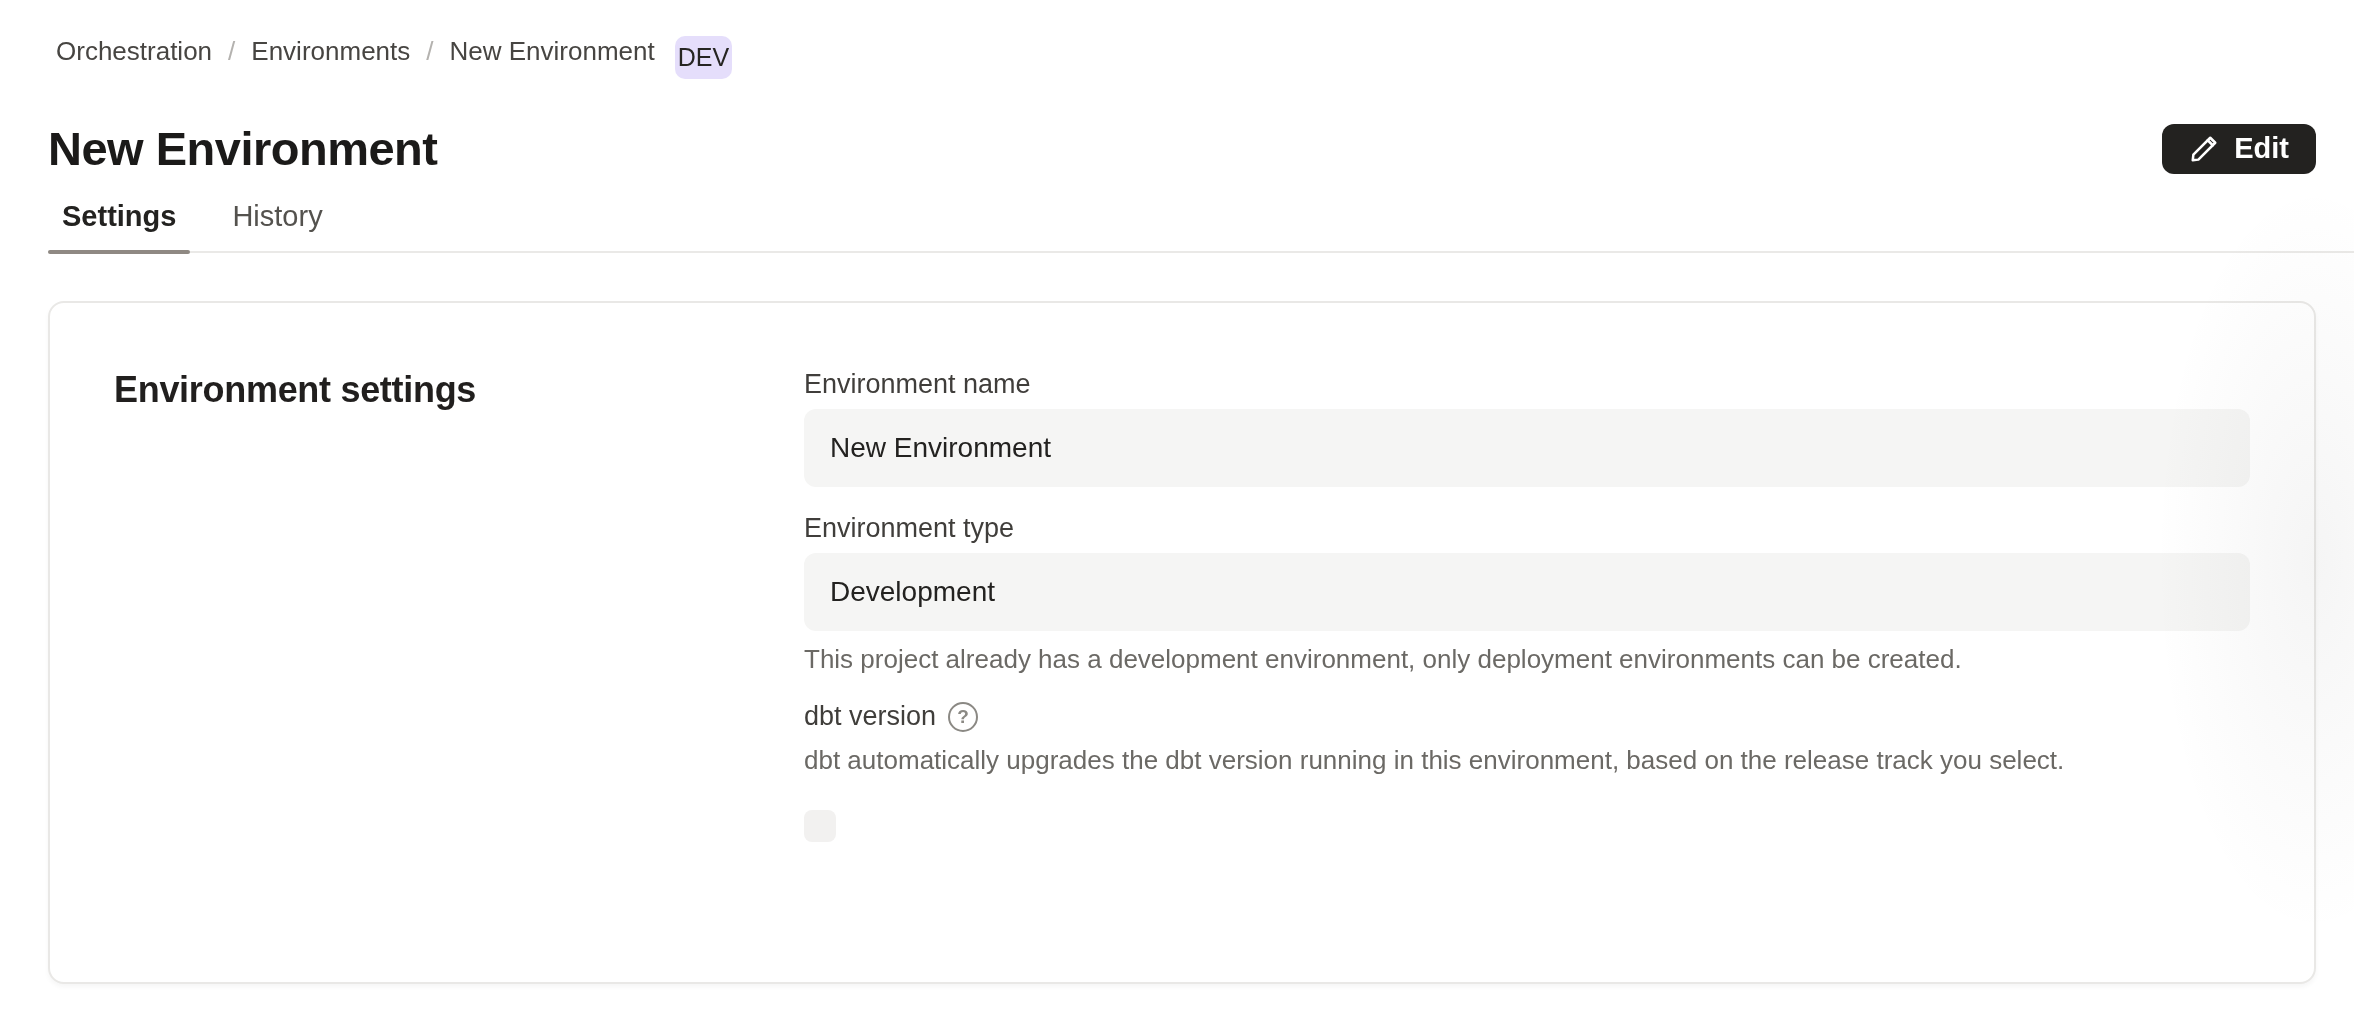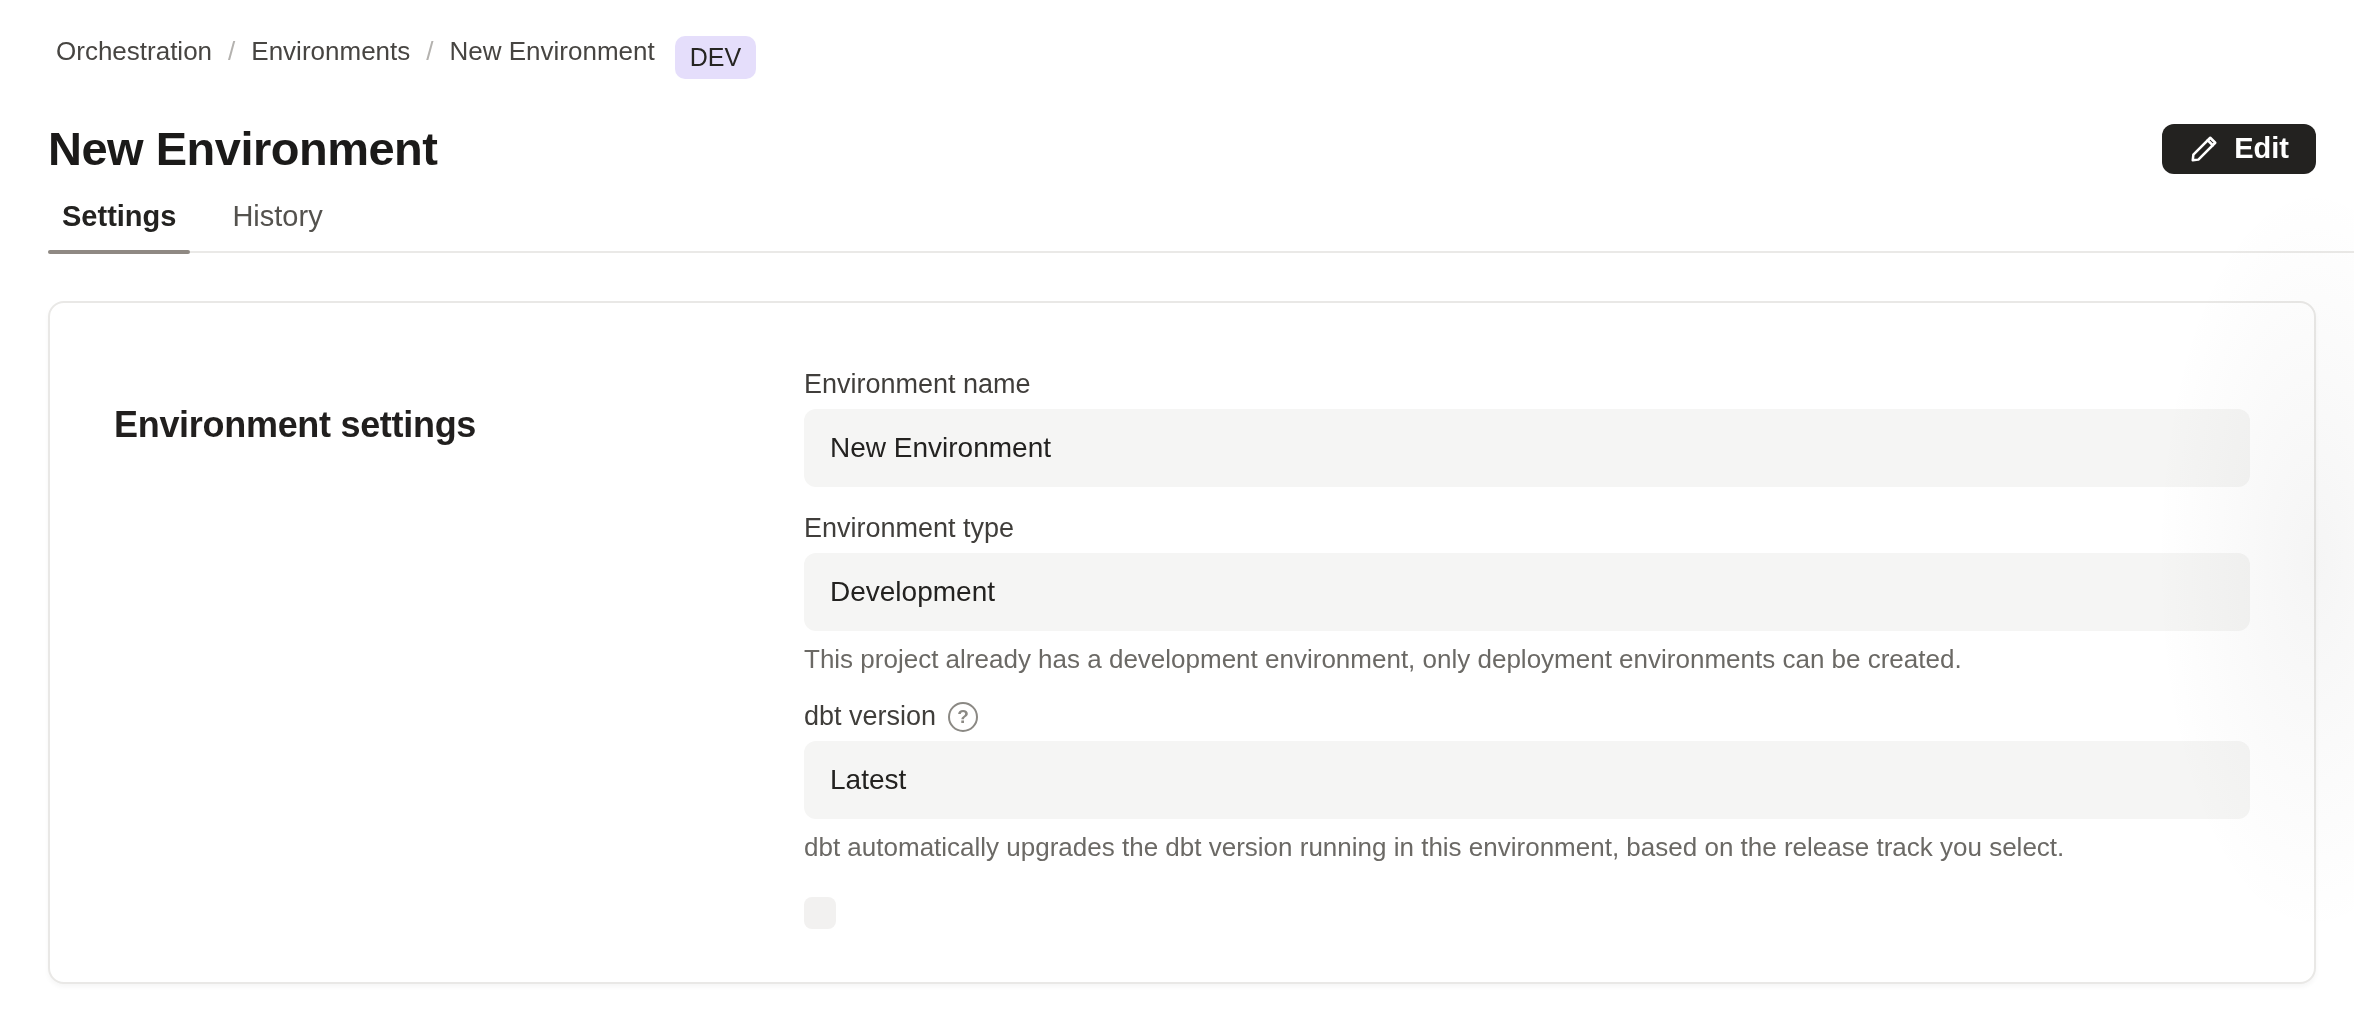--- a/index.html
+++ b/index.html
@@ -32,21 +32,21 @@
     font-size: 26px;
     font-weight: 500;
     color: #474542;
   }
   .breadcrumb .sep { color: #b4b2af; font-weight: 400; }
   .badge-dev {
     background: #e5defb;
     color: #262522;
     font-size: 25px;
     font-weight: 500;
-    padding: 7px 15px;
+    padding: 7px 3px;
     border-radius: 10px;
     margin-left: 4px;
   }
 
   
   .title-row {
     margin-top: 42px;
     display: flex;
     align-items: center;
     justify-content: space-between;
@@ -105,21 +105,21 @@
     margin-top: 48px;
     width: 2268px;
     height: 683px;
     border: 2px solid #e9e8e6;
     border-radius: 16px;
     box-shadow: 0 3px 5px rgba(0,0,0,0.04);
     display: flex;
     padding: 66px 64px 0 64px;
     background: #ffffff;
   }
-  .card-left { width: 690px; flex-shrink: 0; margin-top: 35px; }
+  .card-left { width: 690px; flex-shrink: 0; }
   .card-heading {
     font-size: 36px;
     font-weight: 700;
     color: #211f1e;
     letter-spacing: -0.3px;
   }
   .card-form { flex: 1; }
 
   .form-group { margin-bottom: 26px; }
   .field-label {
@@ -230,21 +230,20 @@
         <div class="field-label">Environment type</div>
         <div class="field">Development</div>
         <div class="helper">This project already has a development environment, only deployment environments can be created.</div>
       </div>
 
       <div class="form-group">
         <div class="field-label">
           <span>dbt version</span>
           <span class="help-icon">?</span>
         </div>
-        <div class="field">Latest</div>
         <div class="helper">dbt automatically upgrades the dbt version running in this environment, based on the release track you select.</div>
       </div>
 
       <div class="checkbox-row">
         <div class="checkbox-box"></div>
       </div>
 
     </div>
   </section>
 

